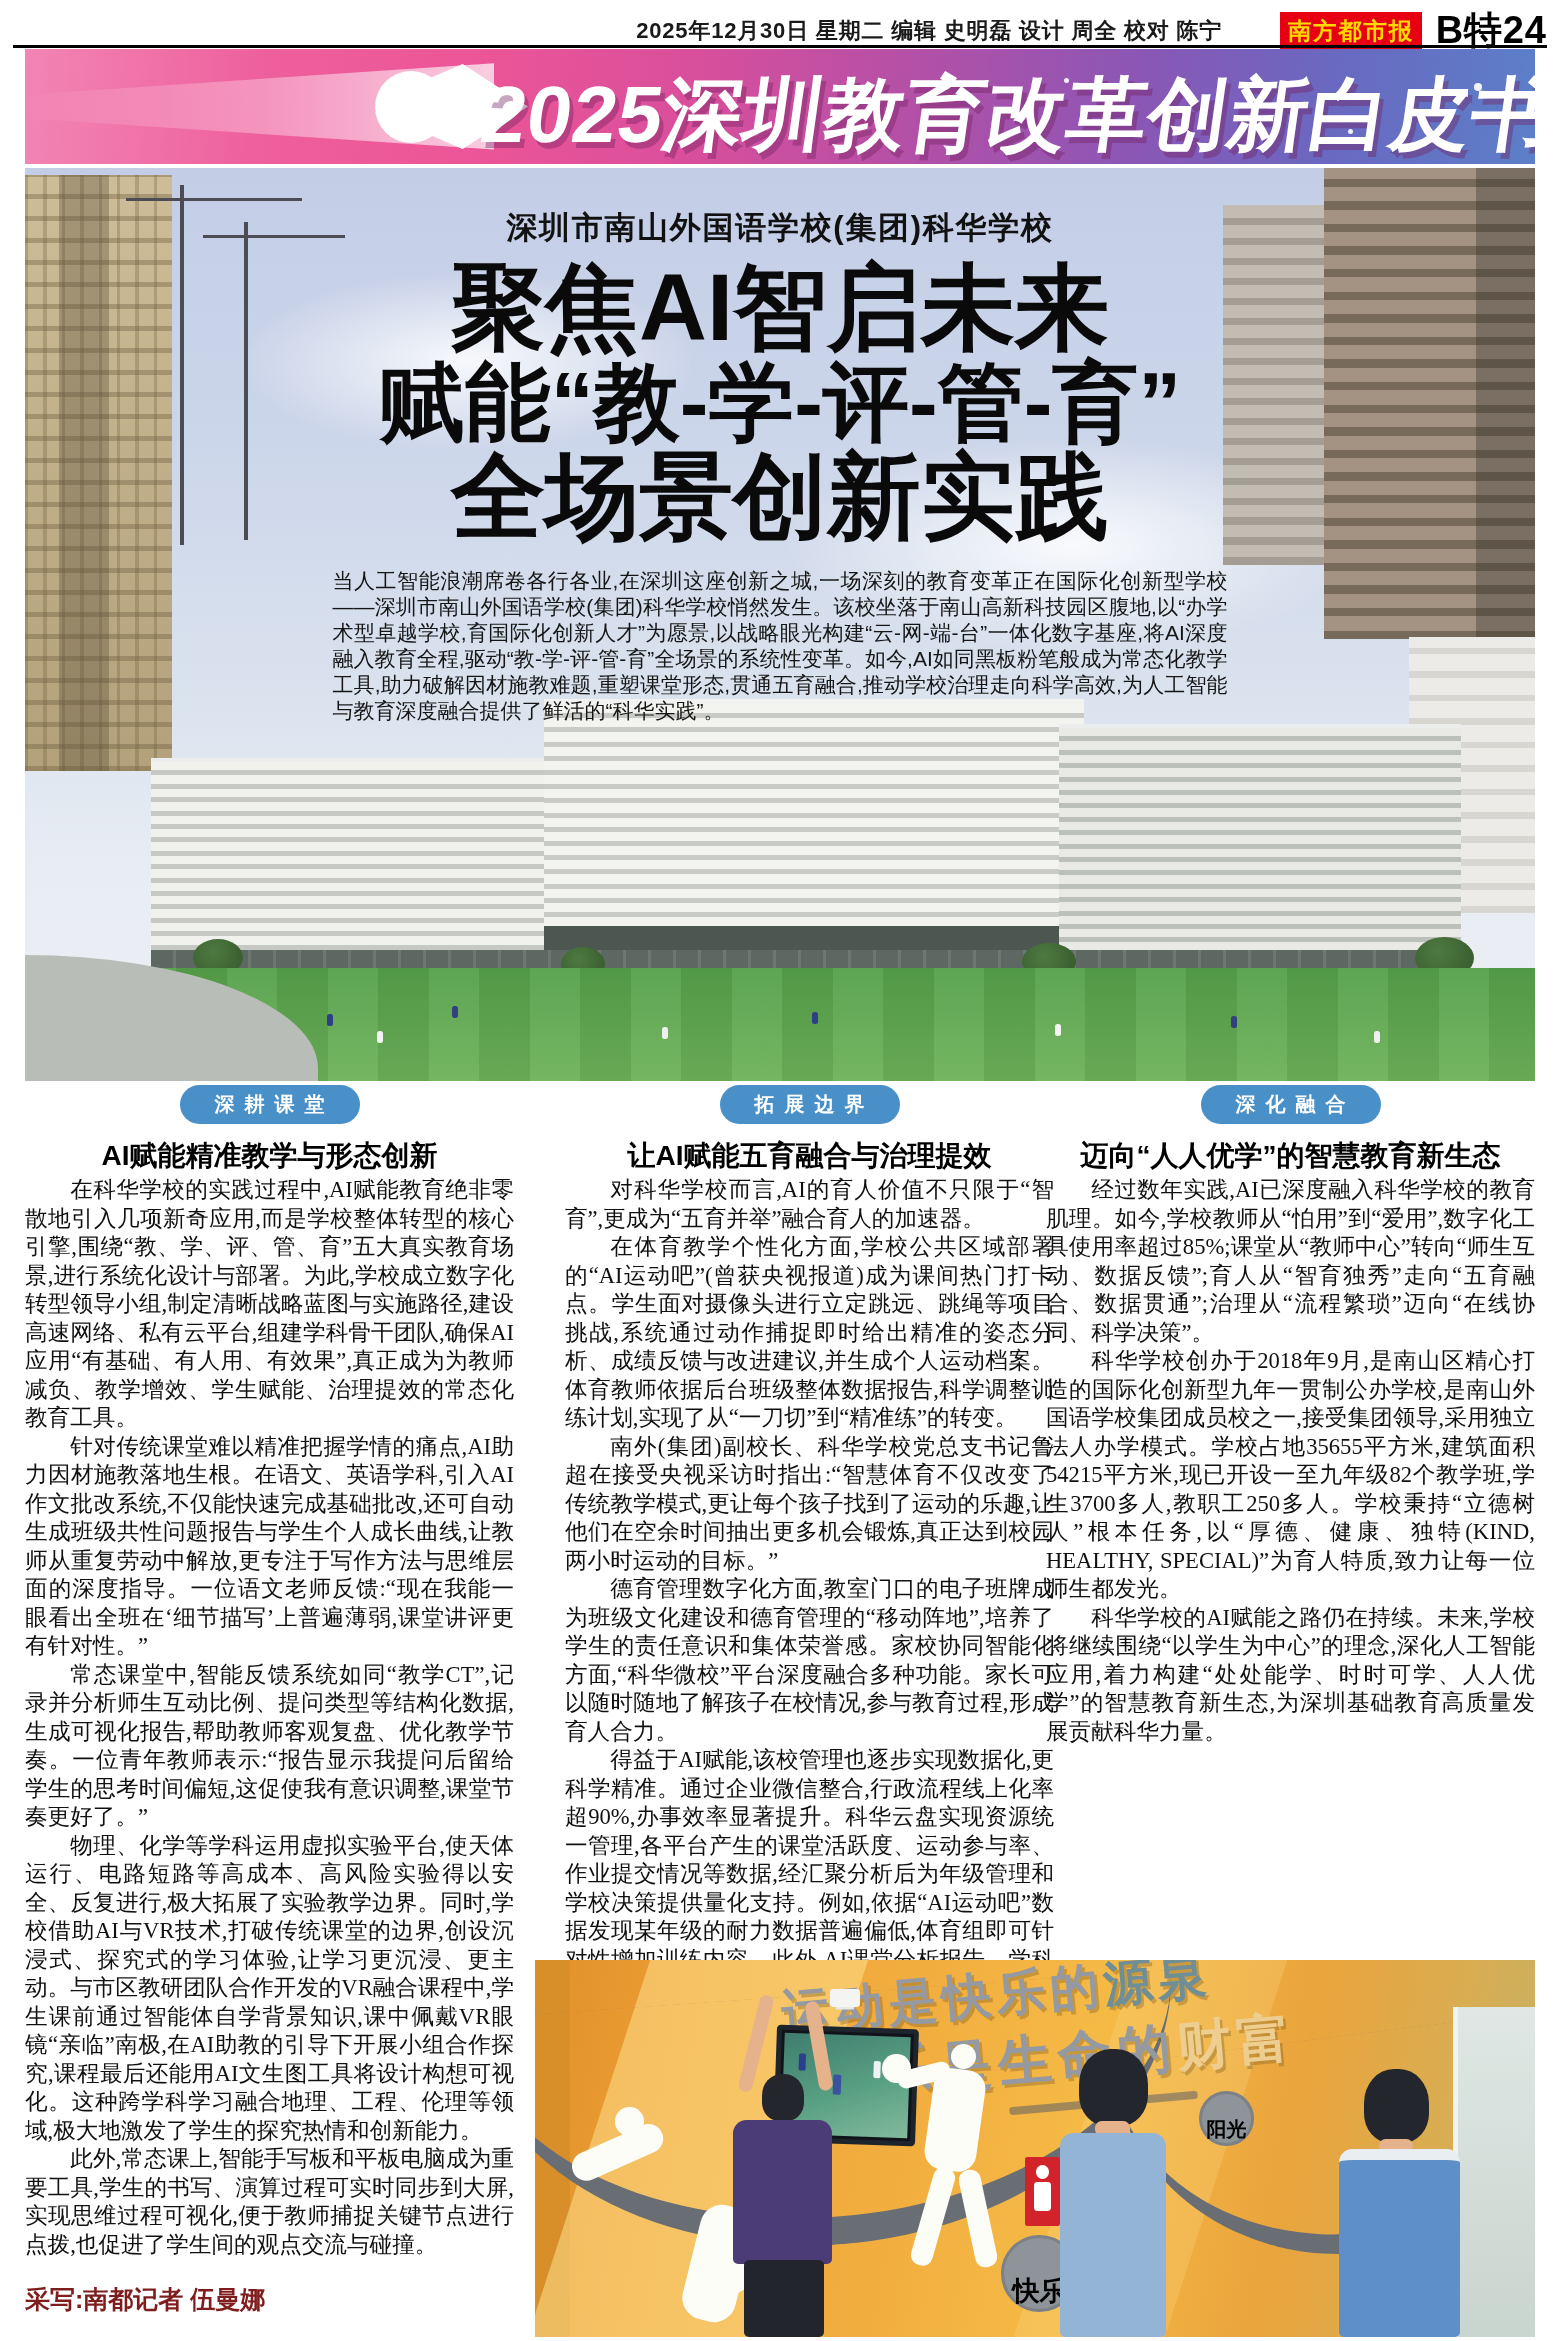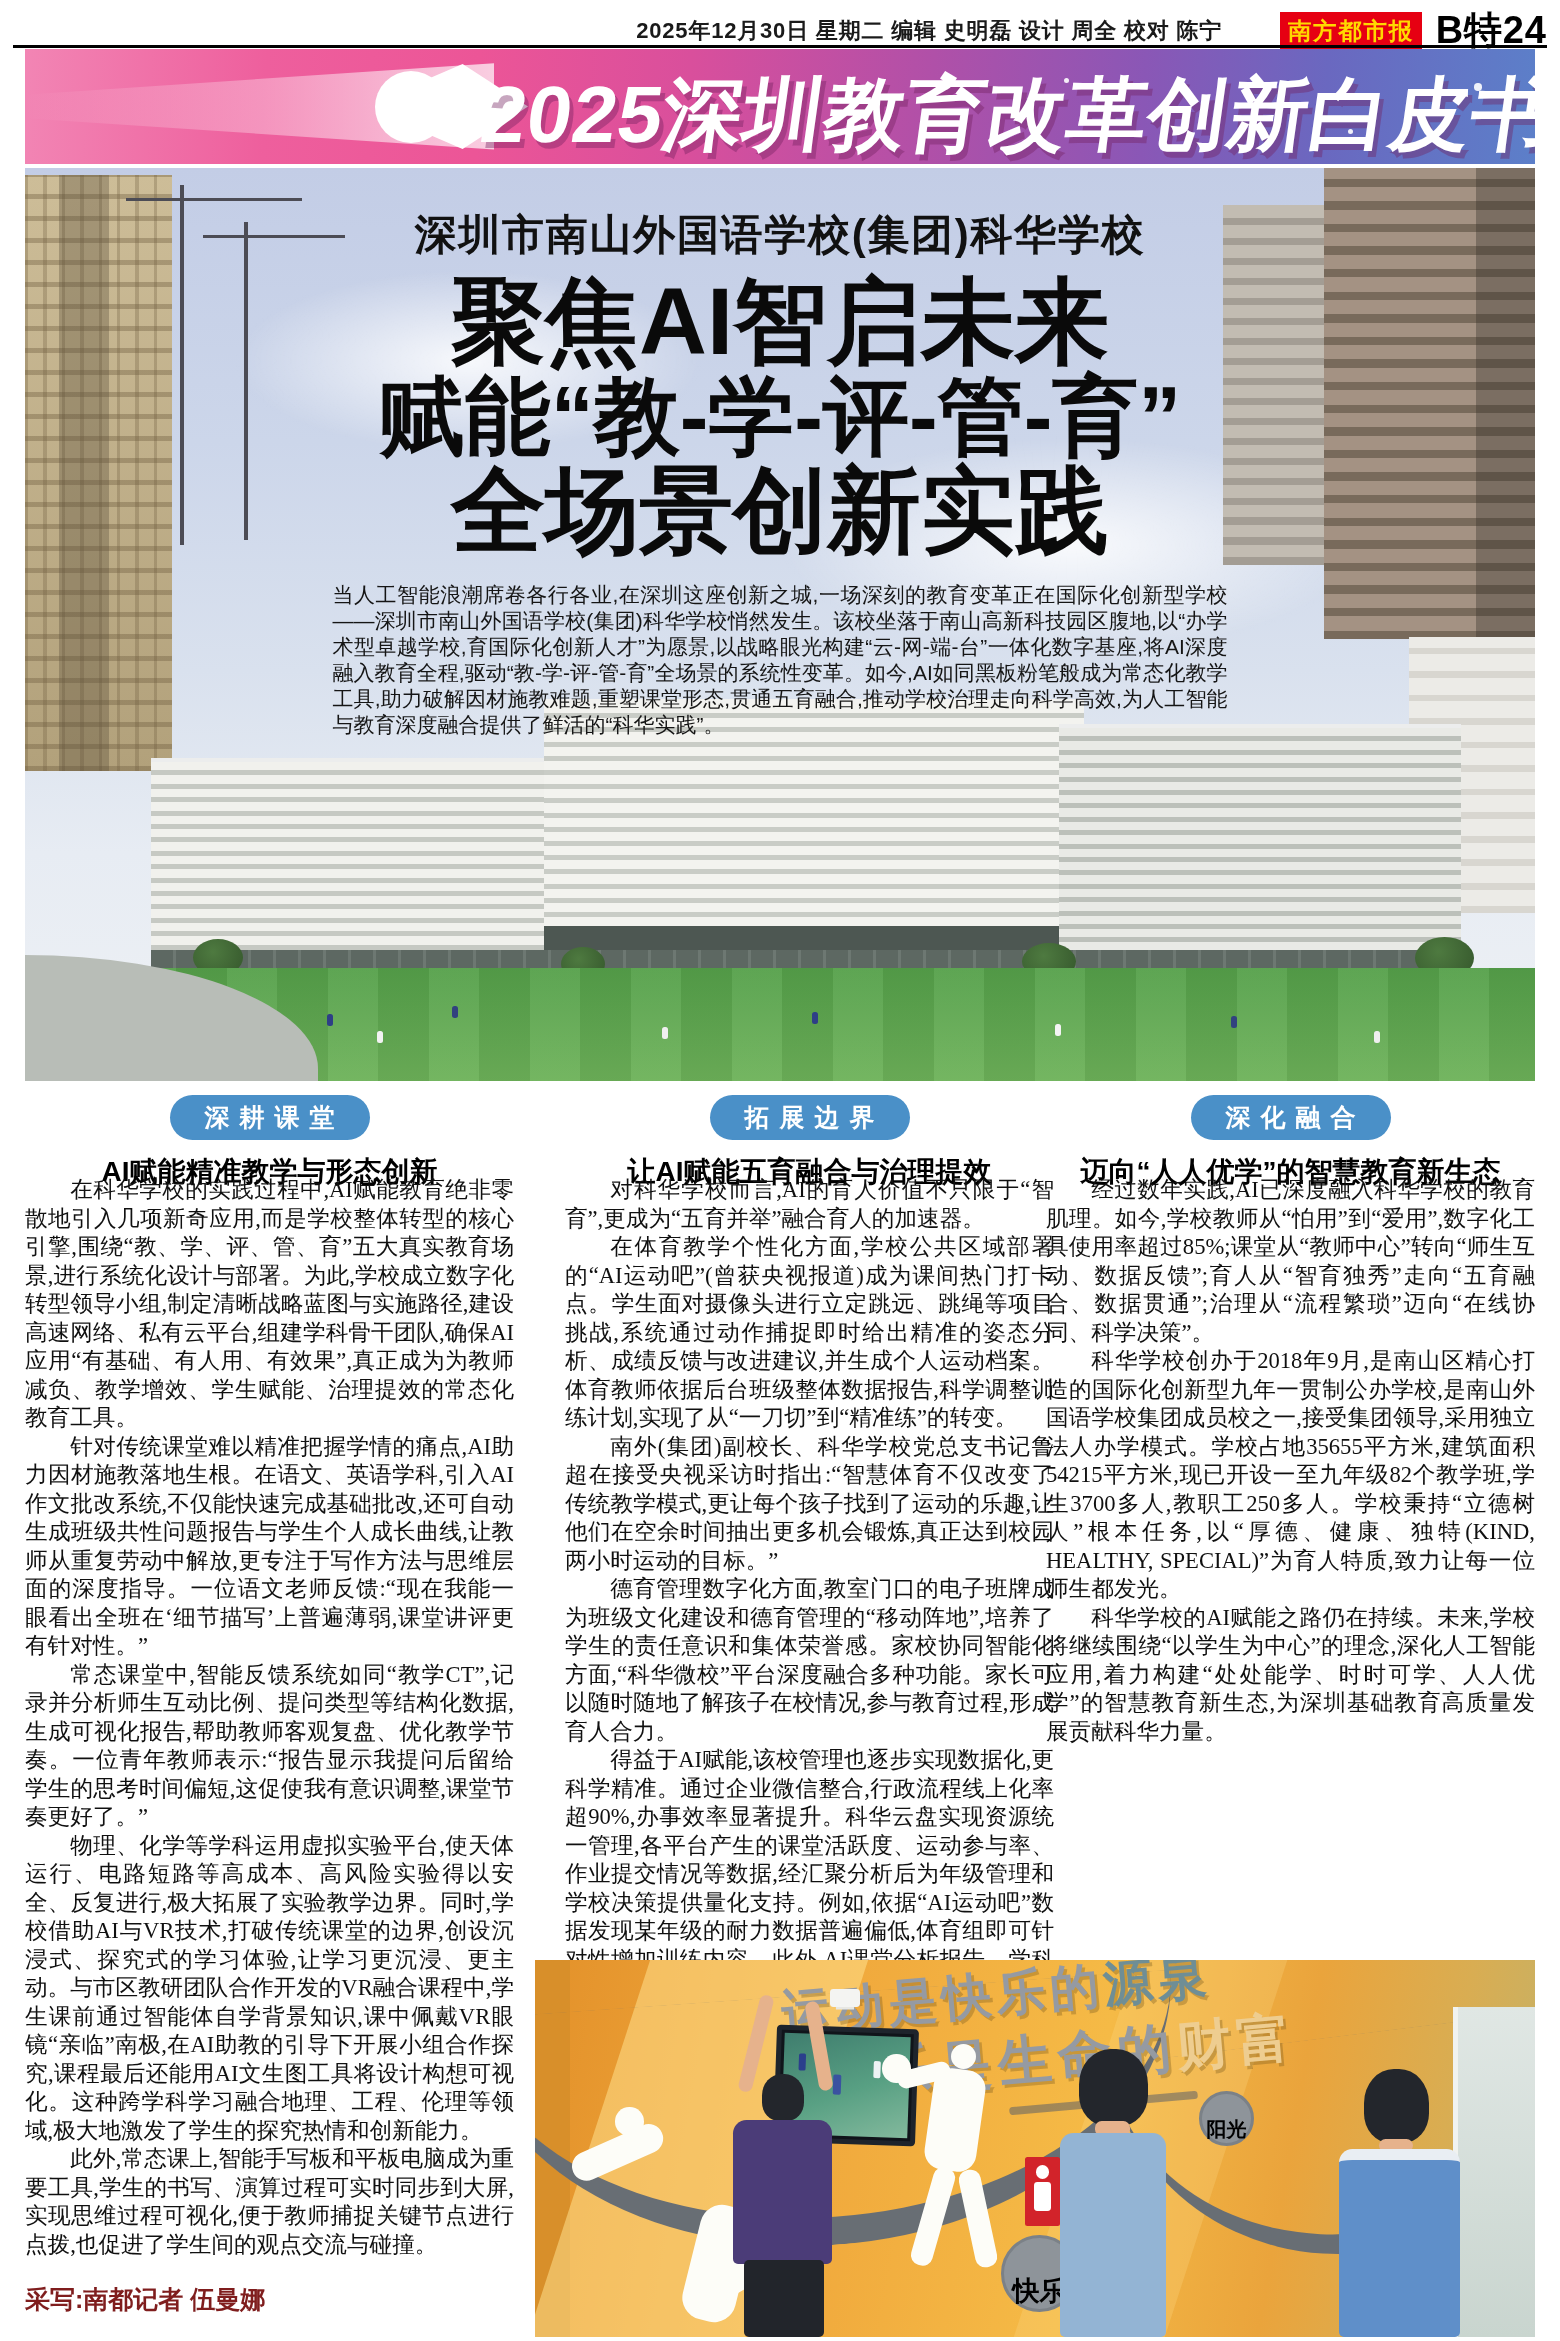--- a/index.html
+++ b/index.html
@@ -67,34 +67,34 @@
   .tree{position:absolute; border-radius:50%; background:radial-gradient(circle at 40% 35%,#4e7a40,#35572c);}
   .field{position:absolute; left:0; top:800px; width:1510px; height:113px;
     background:repeating-linear-gradient(90deg,rgba(255,255,255,.05) 0 50px,rgba(0,0,0,.05) 50px 101px),
                linear-gradient(180deg,#55a04a,#6db259);}
   .track{position:absolute; left:0; top:787px; width:293px; height:126px; background:#b8bdb7;
     border-top-right-radius:100% 90%;}
   .person-dot{position:absolute; width:5.9px; height:11.7px; border-radius:2.5px;}
 
   .hero-overlay{position:absolute; left:0; top:0; width:1510px; text-align:center; z-index:3;
     font-family:"Liberation Sans","DejaVu Sans",sans-serif;}
-  .hero-school{margin-top:39px; font-size:42px; font-weight:700; color:#111; letter-spacing:1.7px;text-align:center;}
+  .hero-school{margin-top:39px; font-size:31px; font-weight:700; color:#111; letter-spacing:1.7px;text-align:center;}
   .hero-line1{margin-top:10px; font-size:94px; line-height:1.04; font-weight:900; color:#0a0a0a;}
   .hero-line2{font-size:86px; line-height:1.06; font-weight:900; color:#0a0a0a;}
   .hero-line3{font-size:94px; line-height:1.04; font-weight:900; color:#0a0a0a;}
   .hero-intro{margin:22px auto 0; width:895px; font-size:21px; line-height:26px; text-align:justify;
     font-weight:500; color:#151515; font-family:"Liberation Sans","DejaVu Sans",sans-serif;}
 
   
   .cols{position:absolute; left:25px; top:1081px; width:1510px; height:1261px;}
   .col{position:absolute; top:0; width:489px;}
   .col1{left:0;} .col2{left:540px;} .col3{left:1021px;}
   .col-head{height:95px; text-align:center;}
-  .badge{display:inline-block; margin-top:14px; padding:5.9px 25px; border-radius:23.5px;
-    background:var(--badge_blue); color:#fff; font-size:25px; font-weight:700; letter-spacing:10px;
+  .badge{display:inline-block; margin-top:4px; padding:5.9px 25px; border-radius:23.5px;
+    background:var(--badge_blue); color:#fff; font-size:20px; font-weight:700; letter-spacing:10px;
     font-family:"Liberation Sans","DejaVu Sans",sans-serif; text-indent:10px;}
   .col-title{margin-top:13.4px; font-size:28px; font-weight:900; color:#000;
     font-family:"Liberation Sans","DejaVu Sans",sans-serif;}
   .col p{font-size:22.6px; line-height:28.5px; text-align:justify; text-indent:2em; color:#101010;}
   .byline{margin-top:23.5px; font-size:25px; font-weight:900; color:#7f1d1d;
     font-family:"Liberation Sans","DejaVu Sans",sans-serif;}
 
   
   .photo2{position:absolute; left:535px; top:1960px; width:1000px; height:377px; overflow:hidden; z-index:5;
     background:linear-gradient(100deg,#e3912a 0%,var(--wall_orange) 28%,#f5ba46 55%,#eaa43c 74%,#d9ad52 88%,#c3b269 100%);}

